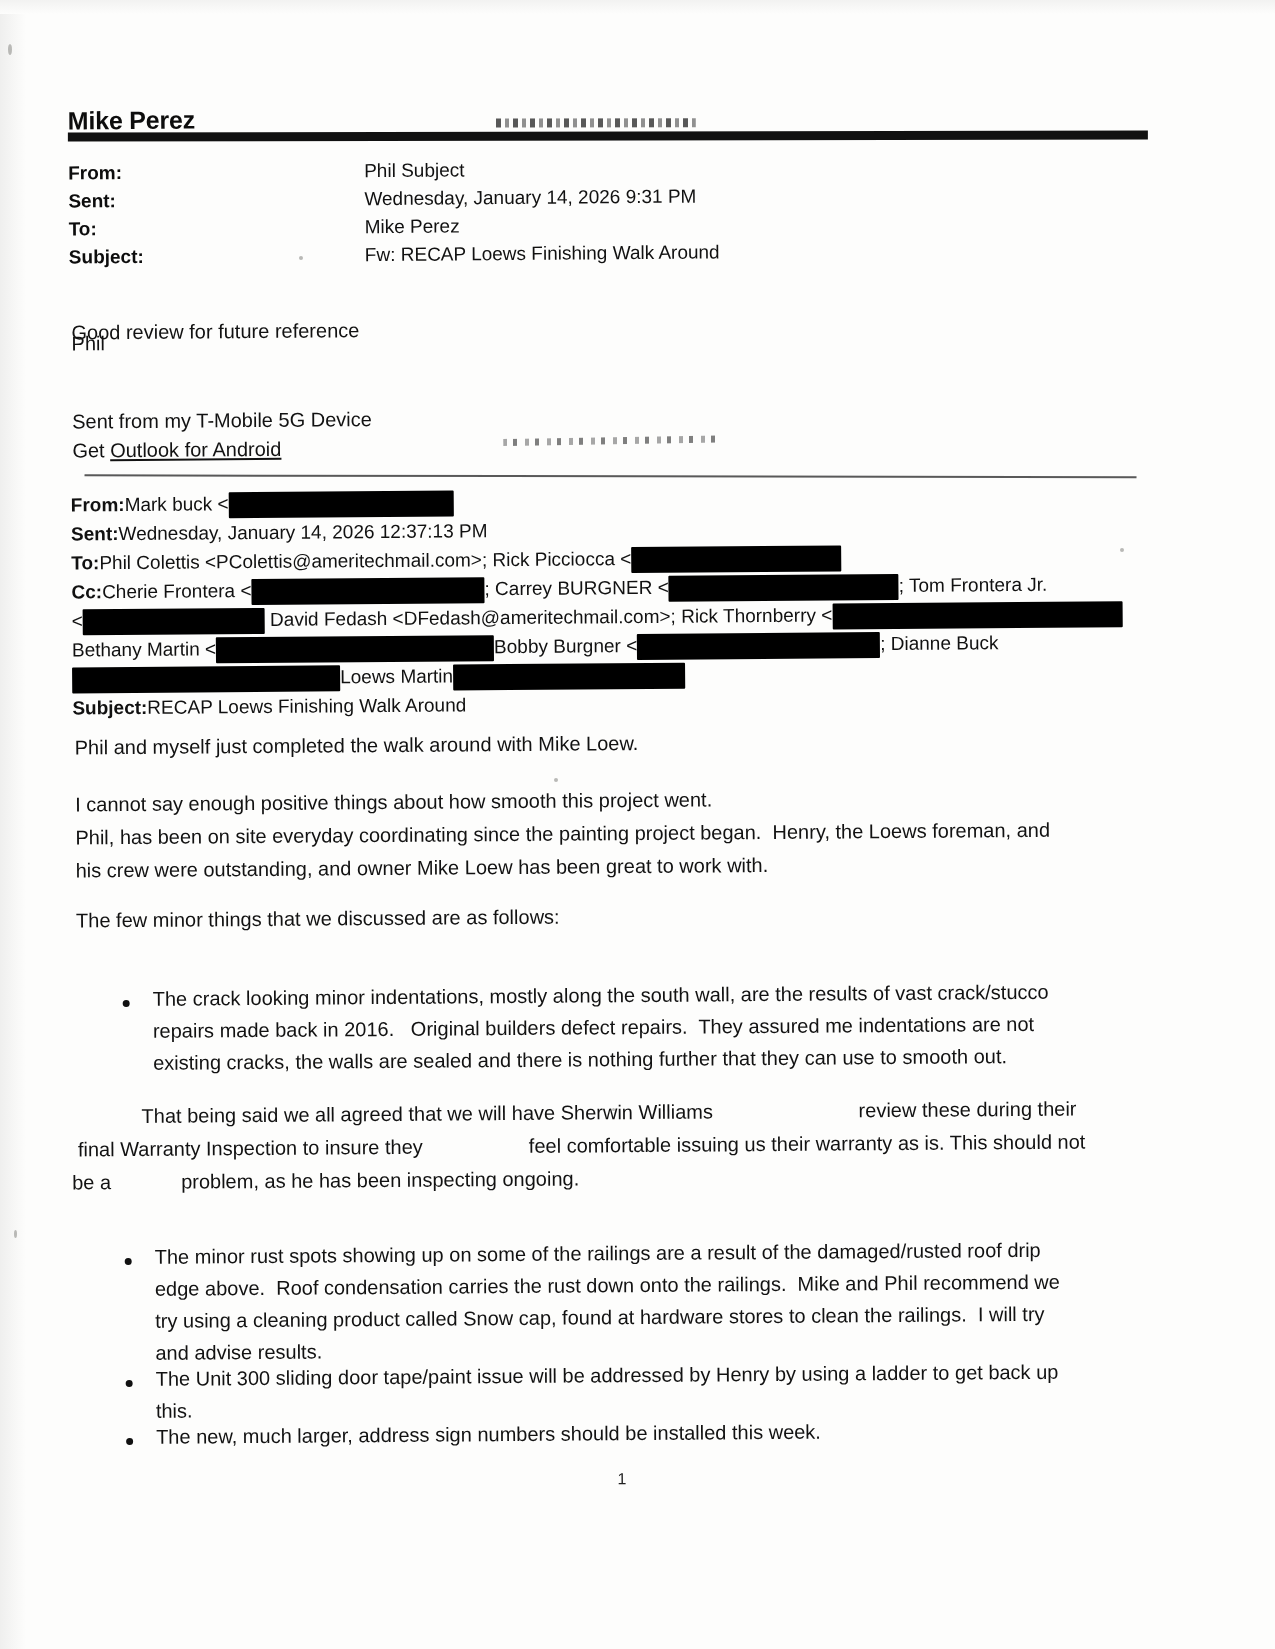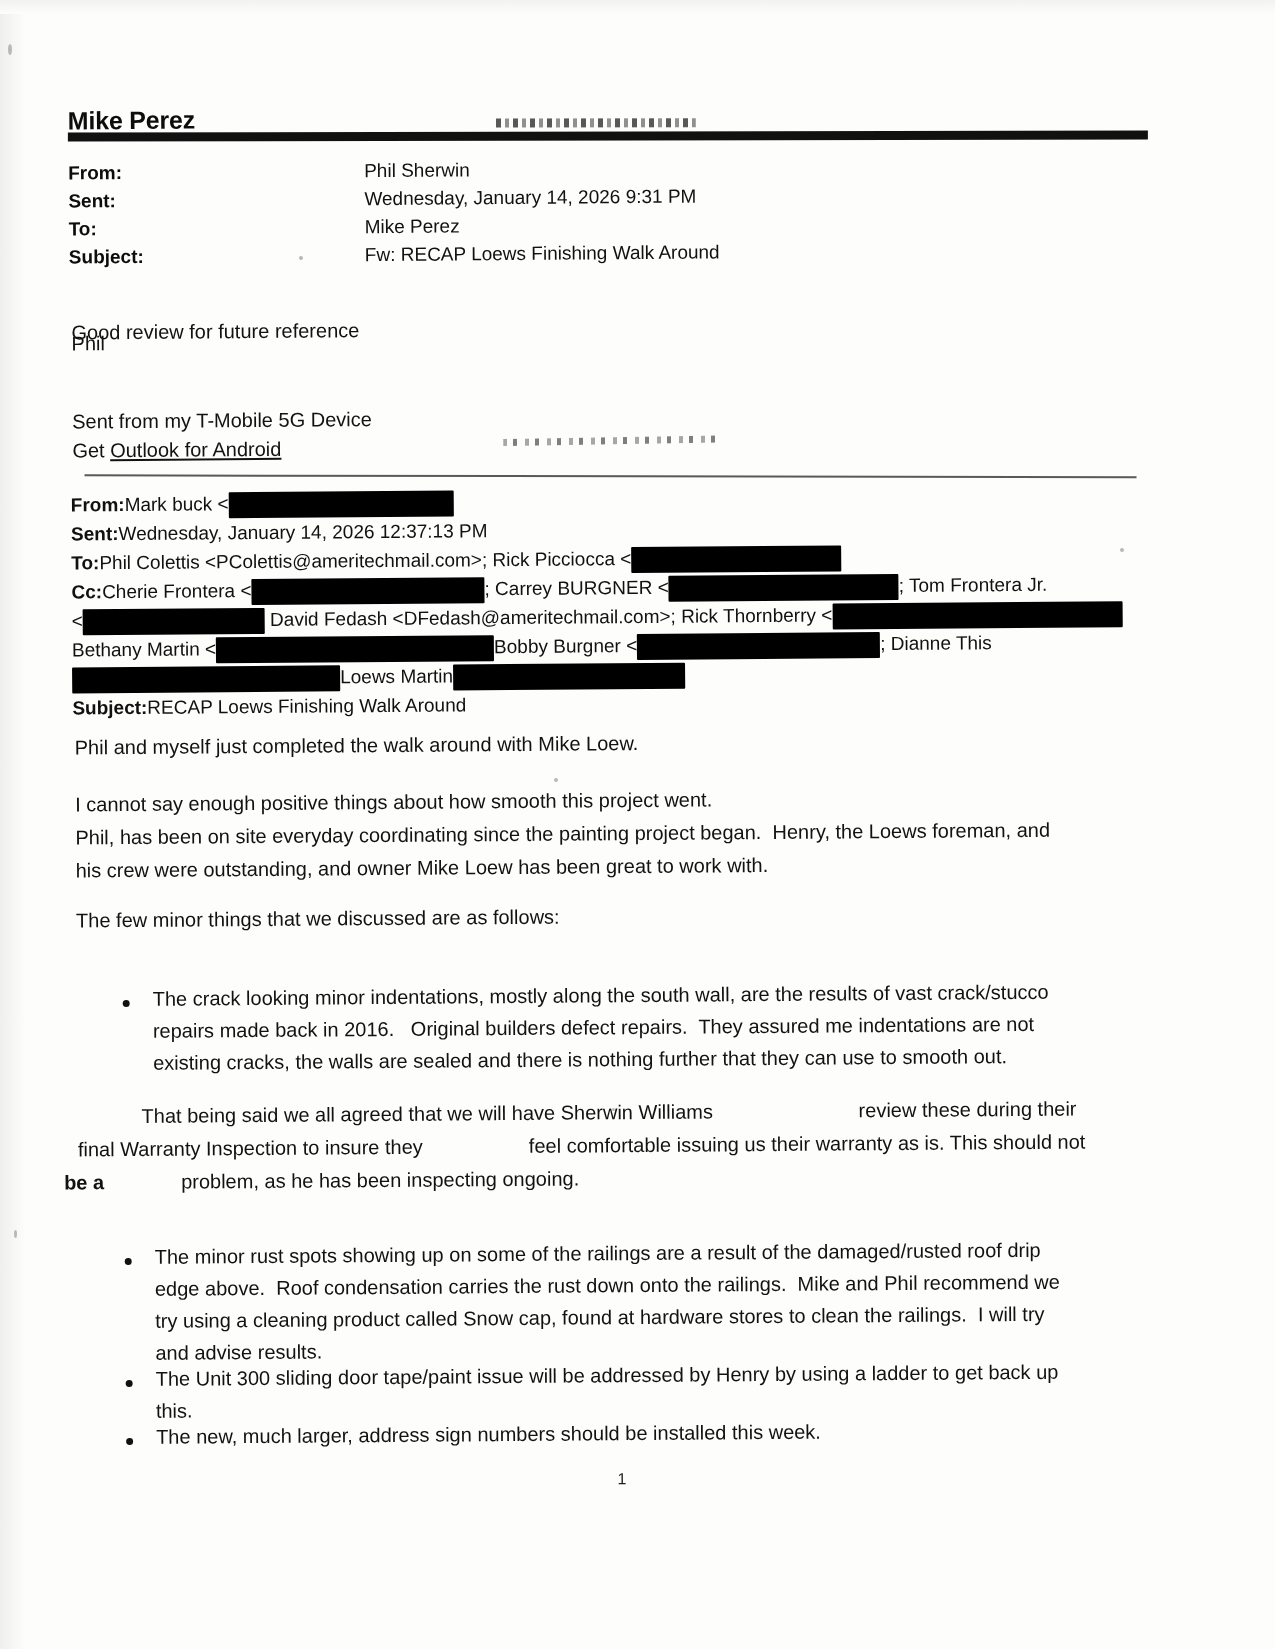--- a/index.html
+++ b/index.html
@@ -193,21 +193,21 @@
 
   <div id="content">
 
     <div class="abs" id="recipient-name">Mike Perez</div>
     <div class="abs" id="header-rule"></div>
     <div class="abs" id="header-rule-smudge"></div>
 
     <div class="abs" id="envelope">
       <div class="env-row">
         <span class="env-label">From:</span>
-        <span class="env-value">Phil Sherwin</span>
+        <span class="env-value">Phil Subject</span>
       </div>
       <div class="env-row">
         <span class="env-label">Sent:</span>
         <span class="env-value">Wednesday, January 14, 2026 9:31 PM</span>
       </div>
       <div class="env-row">
         <span class="env-label">To:</span>
         <span class="env-value">Mike Perez</span>
       </div>
       <div class="env-row">
@@ -229,21 +229,21 @@
       <div class="qline"><span class="qlabel">From:</span><span>Mark buck &lt;</span><span class="redact" style="width:225px;"></span></div>
 
       <div class="qline"><span class="qlabel">Sent:</span><span>Wednesday, January 14, 2026 12:37:13 PM</span></div>
 
       <div class="qline"><span class="qlabel">To:</span><span>Phil Colettis &lt;PColettis@ameritechmail.com&gt;; Rick Picciocca &lt;</span><span class="redact" style="width:210px;"></span></div>
 
       <div class="qline"><span class="qlabel">Cc:</span><span>Cherie Frontera &lt;</span><span class="redact" style="width:233px;"></span><span>; Carrey BURGNER &lt;</span><span class="redact" style="width:230px;"></span><span>; Tom Frontera Jr.</span></div>
 
       <div class="qline"><span>&lt;</span><span class="redact" style="width:182px;"></span><span> David Fedash &lt;DFedash@ameritechmail.com&gt;; Rick Thornberry &lt;</span><span class="redact" style="width:290px;"></span></div>
 
-      <div class="qline"><span>Bethany Martin &lt;</span><span class="redact" style="width:278px;"></span><span>Bobby Burgner &lt;</span><span class="redact" style="width:243px;"></span><span>; Dianne This</span></div>
+      <div class="qline"><span>Bethany Martin &lt;</span><span class="redact" style="width:278px;"></span><span>Bobby Burgner &lt;</span><span class="redact" style="width:243px;"></span><span>; Dianne Buck</span></div>
 
       <div class="qline"><span class="redact" style="width:268px;"></span><span>Loews Martin</span><span class="redact" style="width:232px;"></span></div>
 
       <div class="qline"><span class="qlabel">Subject:</span><span>RECAP Loews Finishing Walk Around</span></div>
     </div>
 
     <div class="bodyline" style="left:74px; top:728px;">Phil and myself just completed the walk around with Mike Loew.</div>
 
     <div class="bodyline" style="left:74px; top:785px;">I cannot say enough positive things about how smooth this project went.</div>
     <div class="bodyline" style="left:74px; top:818px;">Phil, has been on site everyday coordinating since the painting project began.  Henry, the Loews foreman, and</div>
@@ -255,21 +255,21 @@
     <div class="bodyline" style="left:150px; top:980px;">The crack looking minor indentations, mostly along the south wall, are the results of vast crack/stucco</div>
     <div class="bodyline" style="left:150px; top:1012px;">repairs made back in 2016.   Original builders defect repairs.  They assured me indentations are not</div>
     <div class="bodyline" style="left:150px; top:1044px;">existing cracks, the walls are sealed and there is nothing further that they can use to smooth out.</div>
 
     <div class="bodyline" style="left:138px; top:1097px;">That being said we all agreed that we will have Sherwin Williams</div>
     <div class="bodyline" style="left:855px; top:1097px;">review these during their</div>
 
     <div class="bodyline" style="left:74px; top:1130px;">final Warranty Inspection to insure they</div>
     <div class="bodyline" style="left:525px; top:1130px;">feel comfortable issuing us their warranty as is. This should not</div>
 
-    <div class="bodyline" style="left:60px; top:1163px;font-weight:bold;">be a</div>
+    <div class="bodyline" style="left:68px; top:1163px;">be a</div>
     <div class="bodyline" style="left:177px; top:1163px;">problem, as he has been inspecting ongoing.</div>
 
     <div class="bullet-dot" style="left:120px; top:1254px;"></div>
     <div class="bodyline" style="left:150px; top:1238px;">The minor rust spots showing up on some of the railings are a result of the damaged/rusted roof drip</div>
     <div class="bodyline" style="left:150px; top:1270px;">edge above.  Roof condensation carries the rust down onto the railings.  Mike and Phil recommend we</div>
     <div class="bodyline" style="left:150px; top:1302px;">try using a cleaning product called Snow cap, found at hardware stores to clean the railings.  I will try</div>
     <div class="bodyline" style="left:150px; top:1334px;">and advise results.</div>
 
     <div class="bullet-dot" style="left:120px; top:1376px;"></div>
     <div class="bodyline" style="left:150px; top:1360px;">The Unit 300 sliding door tape/paint issue will be addressed by Henry by using a ladder to get back up</div>

